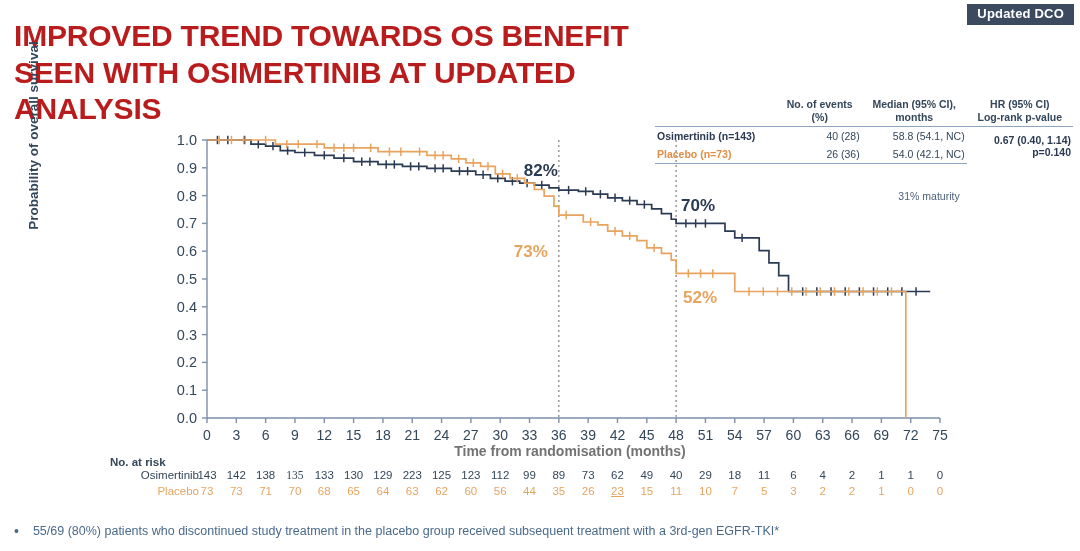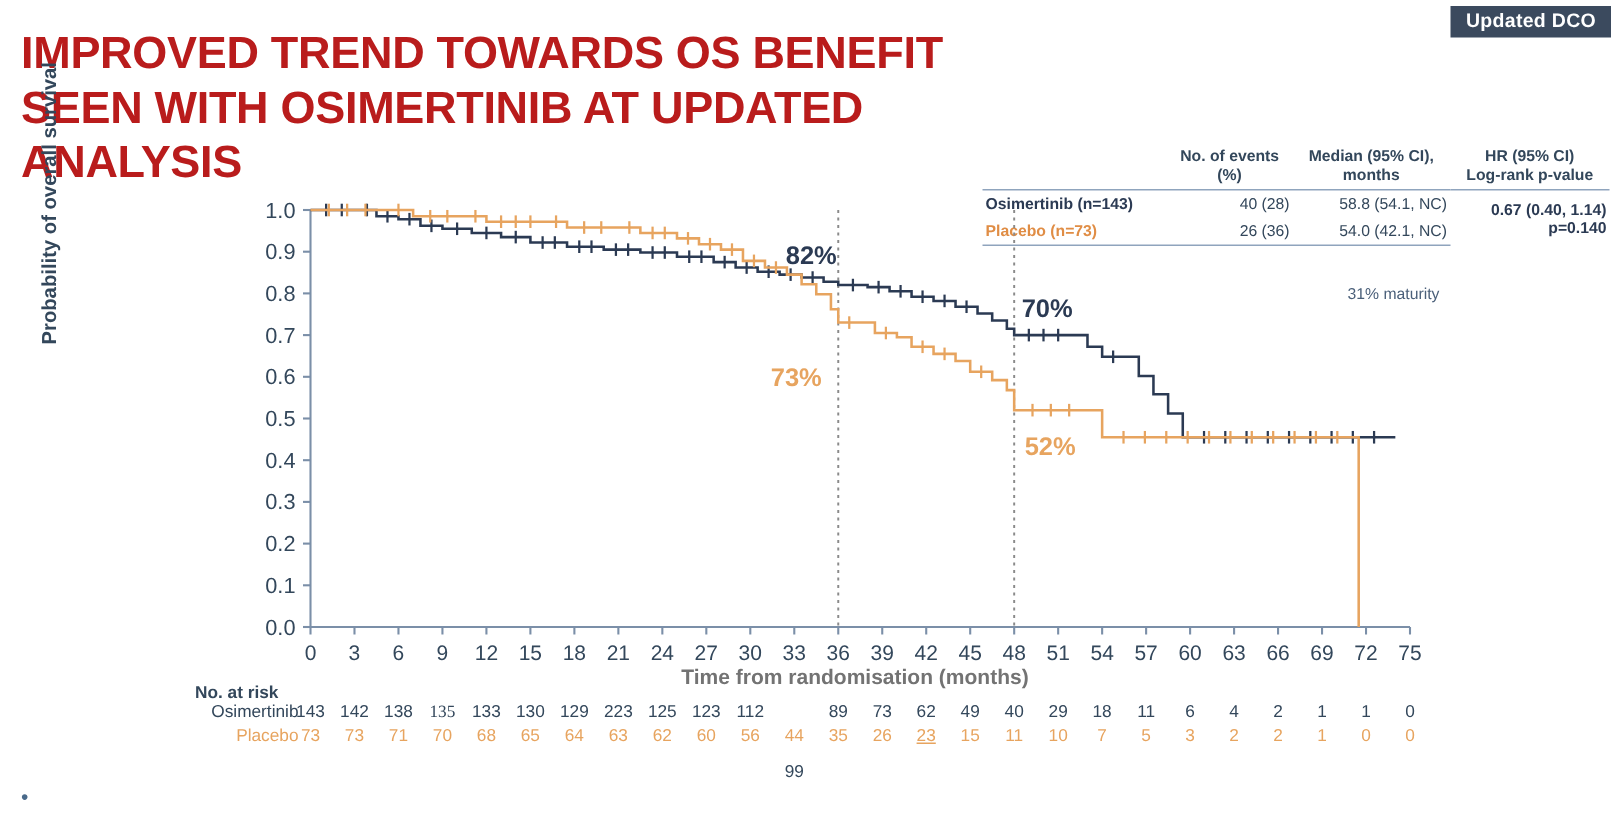--- a/index.html
+++ b/index.html
@@ -130,21 +130,20 @@
     font-size: 11.5px;
     color: #33475b;
   }
   #risk-title {
     position: absolute;
     left: 110px;
     top: 456px;
     font-size: 11.5px;
     font-weight: bold;
     color: #33475b;
-    margin-left: 20px;
   }
   .risk-row {
     position: absolute;
     left: 0;
     width: 880px;
     height: 15px;
   }
   .risk-label {
     position: absolute;
     right: 783px;
@@ -412,21 +411,21 @@
       <span class="risk-val" style="left: 146.32px;">142</span>
       <span class="risk-val" style="left: 175.64px;">138</span>
       <span class="risk-val" style="left: 204.96px; font-family: Liberation Serif, serif;">135</span>
       <span class="risk-val" style="left: 234.28px;">133</span>
       <span class="risk-val" style="left: 263.6px;">130</span>
       <span class="risk-val" style="left: 292.92px;">129</span>
       <span class="risk-val" style="left: 322.24px;">223</span>
       <span class="risk-val" style="left: 351.56px;">125</span>
       <span class="risk-val" style="left: 380.88px;">123</span>
       <span class="risk-val" style="left: 410.2px;">112</span>
-      <span class="risk-val" style="left: 439.52px; margin-top: 40px;">99</span>
+      <span class="risk-val" style="left: 439.52px;">99</span>
       <span class="risk-val" style="left: 468.84px;">89</span>
       <span class="risk-val" style="left: 498.16px;">73</span>
       <span class="risk-val" style="left: 527.48px;">62</span>
       <span class="risk-val" style="left: 556.8px;">49</span>
       <span class="risk-val" style="left: 586.12px;">40</span>
       <span class="risk-val" style="left: 615.44px;">29</span>
       <span class="risk-val" style="left: 644.76px;">18</span>
       <span class="risk-val" style="left: 674.08px;">11</span>
       <span class="risk-val" style="left: 703.4px;">6</span>
       <span class="risk-val" style="left: 732.72px;">4</span>
@@ -461,13 +460,14 @@
       <span class="risk-val" style="left: 732.72px;">2</span>
       <span class="risk-val" style="left: 762.04px;">2</span>
       <span class="risk-val" style="left: 791.36px;">1</span>
       <span class="risk-val" style="left: 820.68px;">0</span>
       <span class="risk-val" style="left: 850px;">0</span>
     </div>
   </div>
 
 <div id="footnote">
   <span id="footnote-bullet">•</span>
+  <span id="footnote-text">55/69 (80%) patients who discontinued study treatment in the placebo group received subsequent treatment with a 3rd-gen EGFR-TKI*</span>
 </div>
 
 </body></html>

